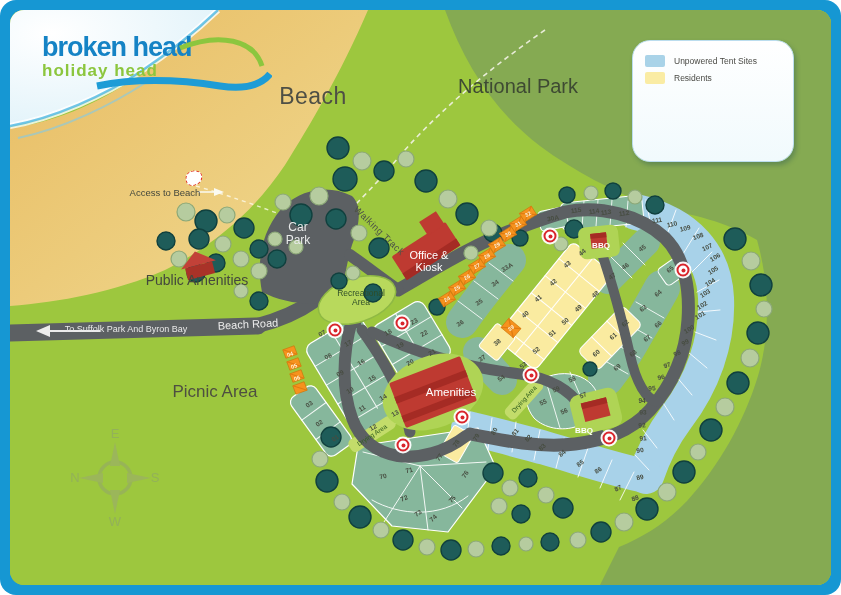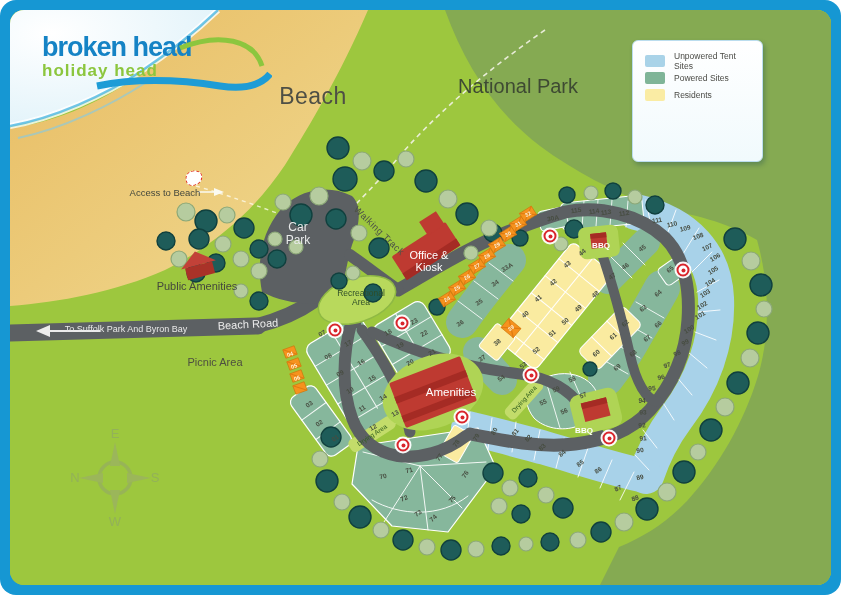--- a/index.html
+++ b/index.html
@@ -7,40 +7,40 @@
   .map{position:absolute;left:10px;top:10px;width:821px;height:575px;border-radius:14px;overflow:hidden;background:#9DC73E;}
   .map svg.bg{position:absolute;left:0;top:0;}
   #site-layer,#label-layer{position:absolute;left:0;top:0;width:821px;height:575px;}
   .site{position:absolute;font-size:6.5px;font-weight:600;color:#474D41;letter-spacing:0;}
   .site.t-a{color:#FFF3D8;font-size:5.5px;}
   .lbl{position:absolute;color:#44483D;transform:translate(-50%,-50%);white-space:nowrap;text-align:center;line-height:1.08;}
   #lbl-beach{left:303px;top:86px;font-size:23px;color:#4E4F45;letter-spacing:.5px;}
   #lbl-np{left:508px;top:77px;font-size:20px;color:#3E4A33;}
   #lbl-access{left:155px;top:183px;font-size:9.5px;}
   #lbl-carpark{left:288px;top:224px;font-size:12px;color:#E8EAEA;width:42px;white-space:normal;}
-  #lbl-pubamen{left:163px;top:277px;font-size:11px;padding-left:48px;}
+  #lbl-pubamen{left:163px;top:271px;font-size:14px;padding-left:48px;}
   #lbl-office{left:419px;top:240px;font-size:11px;color:#fff;width:50px;white-space:normal;margin-top:12px;}
   #lbl-recreation{left:351px;top:288px;font-size:8.5px;color:#2E4D28;width:60px;white-space:normal;}
   #lbl-beachroad{left:238px;top:315px;font-size:11px;color:#ECECEC;transform:translate(-50%,-50%) rotate(-3deg);}
   #lbl-suffolk{left:116px;top:320px;font-size:9px;color:#E9E9E9;}
-  #lbl-picnic{left:205px;top:353px;font-size:11px;color:#4E4F41;}
+  #lbl-picnic{left:205px;top:382px;font-size:17px;color:#4E4F41;}
   #lbl-amenities{left:441px;top:382px;font-size:11.5px;color:#fff;}
   #lbl-bbq1{left:591px;top:236px;font-size:8px;color:#fff;font-weight:600;}
   #lbl-bbq2{left:574px;top:421px;font-size:8px;color:#fff;font-weight:600;}
   #lbl-drying1{left:362px;top:425px;font-size:6.5px;color:#33601F;transform:translate(-50%,-50%) rotate(-33deg);}
   #lbl-drying2{left:514px;top:389px;font-size:6.5px;color:#33601F;transform:translate(-50%,-50%) rotate(-48deg);}
   #lbl-walking{left:369px;top:221px;font-size:9.5px;color:#4E5347;transform:translate(-50%,-50%) rotate(44deg);letter-spacing:.5px;}
   .cmp{font-size:13px;color:#93B159;}
   #cmp-e{left:105px;top:424px;} #cmp-n{left:65px;top:468px;} #cmp-s{left:145px;top:468px;} #cmp-w{left:105px;top:512px;}
   
   .fire-hose{position:absolute;width:9px;height:9px;background:#fff;border:2.5px solid #D9252C;border-radius:50%;transform:translate(-50%,-50%);box-shadow:0 0 0 2px rgba(255,255,255,.95);}
   .fire-hose::after{content:'';position:absolute;left:50%;top:50%;width:4px;height:4px;background:#D9252C;border-radius:50%;transform:translate(-50%,-50%);}
   .assembly-blob{position:absolute;width:15px;height:13px;background:#fff;border:1.6px dashed #E23128;border-radius:46% 54% 58% 42% / 55% 45% 60% 40%;transform:translate(-50%,-50%) rotate(-12deg);}
   
-  .legend{position:absolute;left:622px;top:30px;width:131px;height:122px;background:linear-gradient(#ffffff,#F1FAFD);border:1px solid #BBDDEE;border-radius:6px;box-shadow:2px 3px 5px rgba(0,50,80,.28);padding:11px 10px 8px 12px;box-sizing:border-box;}
+  .legend{position:absolute;left:622px;top:30px;width:162px;height:122px;background:linear-gradient(#ffffff,#F1FAFD);border:1px solid #BBDDEE;border-radius:18px;box-shadow:2px 3px 5px rgba(0,50,80,.28);padding:11px 10px 8px 12px;box-sizing:border-box;}
   .legend-row{display:flex;align-items:center;gap:9px;height:17px;}
   .legend-row .sw{width:20px;height:12px;border-radius:2px;flex:0 0 auto;}
   .legend-row .ic{flex:0 0 20px;display:flex;justify-content:center;}
   .legend-row .lt{font-size:8.5px;color:#4A4A45;}
   .mini-hose{width:8px;height:8px;border:2px solid #D9252C;border-radius:50%;background:#fff;position:relative;display:inline-block;}
   .mini-hose::after{content:'';position:absolute;left:50%;top:50%;width:3px;height:3px;background:#D9252C;border-radius:50%;transform:translate(-50%,-50%);}
   .mini-asm{width:13px;height:11px;border:1.6px dashed #E23128;border-radius:45% 55% 50% 50%;background:#fff;display:inline-block;}
   
   .logo{position:absolute;left:32px;top:24px;width:220px;height:80px;}
   .logo .l1{font-size:27px;font-weight:700;color:#1583C5;letter-spacing:-1px;line-height:1;}
@@ -523,24 +523,20 @@
   <div class="l2">holiday head</div>
 </div>
 
 <div class="legend">
   <div id="legend-rows">
           <div class="legend-row">
             <span class="sw" style="background: rgb(169, 211, 232);"></span>
             <span class="lt">Unpowered Tent Sites</span>
           </div>
           <div class="legend-row">
-            <span class="sw" style="background: rgb(127, 181, 152);"></span>
-            <span class="lt">Powered Sites</span>
-          </div>
-          <div class="legend-row">
             <span class="sw" style="background: rgb(250, 236, 164);"></span>
             <span class="lt">Residents</span>
           </div>
         </div>
 </div>
 
 </div>
 </div>
 
 </body></html>

